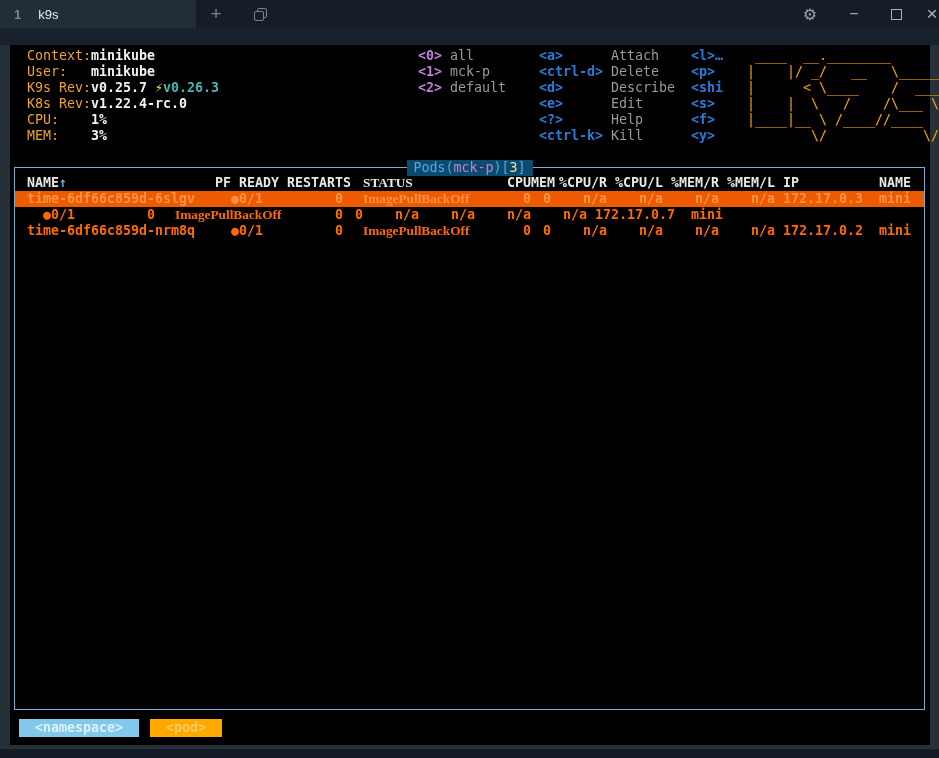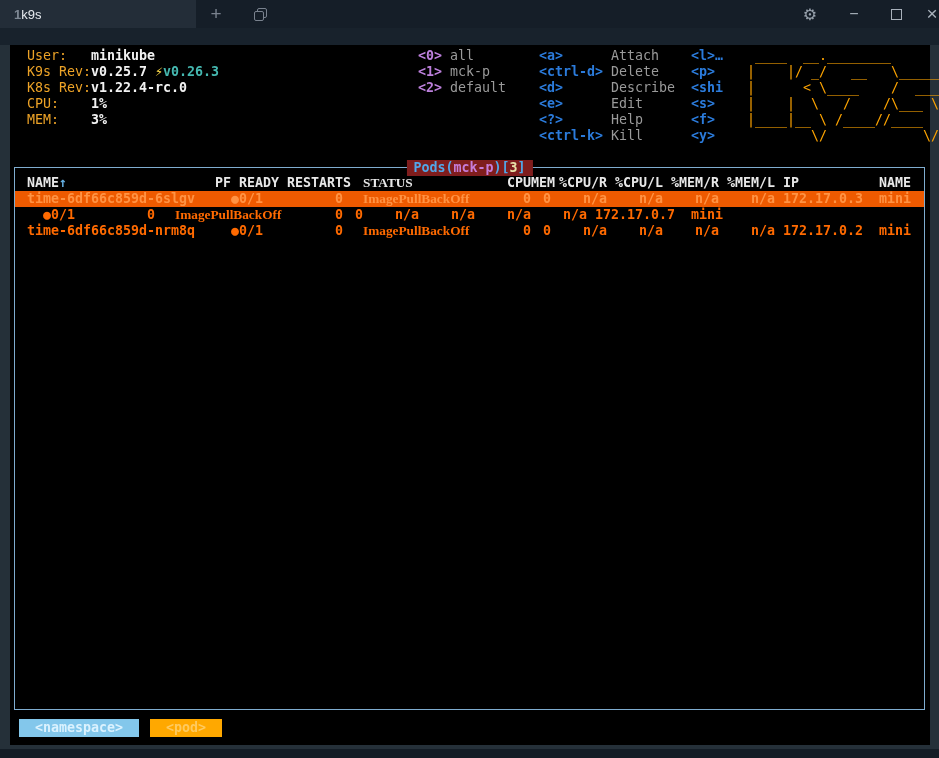--- a/index.html
+++ b/index.html
@@ -6,21 +6,21 @@
   body { margin:0; background:#253039; }
   .window { position:relative; width:939px; height:758px; background:#253039;
             font-family:"DejaVu Sans Mono", monospace; overflow:hidden; }
 
   
   .titlebar { position:absolute; top:0; left:0; width:939px; height:28px; background:#151e28;
               font-family:"Liberation Sans","DejaVu Sans",sans-serif; }
   .tab { position:absolute; left:0; top:0; width:196px; height:28px; background:#232d38;
          display:flex; align-items:center; }
   .tab-index { color:#7e8894; font-size:13px; margin-left:14px; font-weight:bold; }
-  .tab-title { color:#e6eaee; font-size:13px; }
+  .tab-title { color:#e6eaee; font-size:13px; margin-left:17px; }
   .btn-newtab { position:absolute; left:202px; top:0; width:28px; height:28px; border:none; background:none;
                 color:#79828e; font-size:19px; font-weight:300; display:flex; align-items:center; justify-content:center; padding:0;}
   .btn-dup { position:absolute; left:246px; top:0; width:28px; height:28px; border:none; background:none; padding:0; }
   .icon-copy { position:absolute; left:8px; top:8px; width:13px; height:13px; }
   .icon-copy i { position:absolute; display:block; }
   .icon-copy .back  { left:3px; top:0; width:8px; height:8px; border:1.4px solid #79828e; border-radius:2px; }
   .icon-copy .front { left:0; top:3px; width:8px; height:8px; border:1.4px solid #79828e; border-radius:2px; background:#151e28; }
   .controls { position:absolute; right:-8px; top:0; height:28px; display:flex; align-items:center; }
   .ctrl { height:28px; display:flex; align-items:center; justify-content:center; color:#a8b1bb;
           background:none; border:none; padding:0; }
@@ -53,22 +53,22 @@
   .actval { color:#9a9a9a; }
 
   .extrakeys { position:absolute; left:681px; top:3px; }
   .extrakey { color:#2b7bdb; font-weight:bold; }
 
   .logo { position:absolute; left:737px; top:3px; margin:0; color:#ffa500;
           font-family:inherit; font-size:13.3px; line-height:16px; white-space:pre; }
 
   
   .panel { position:absolute; left:4px; top:122px; width:909px; height:541px; border:1px solid #7fadd0; }
-  .panel-title { position:absolute; top:-8px; left:50%; transform:translateX(-50%); background:#7f1d1d;
-                 padding:0 7px; font-weight:bold; white-space:nowrap; }
+  .panel-title { position:absolute; top:-8px; left:50%; transform:translateX(-50%); background:#0c4a6e;
+                 padding:0 7px; font-weight:normal; white-space:nowrap; }
   .pt-blue  { color:#51a7e8; }
   .pt-ns    { color:#c77ddb; }
   .pt-count { color:#e8e2a8; }
 
   .grid { padding-top:7px; }
   .trow { display:flex; height:16px; line-height:16px; padding-left:12px; white-space:pre; font-weight:bold; }
   .hdr  { color:#e8e8e8; }
   .drow { color:#ff6a00; }
   .drow.selected { background:#ee5a00; color:#ff9343; }
   .sort { color:#64aee0; }
@@ -124,20 +124,21 @@
       <button class="ctrl ctrl-close">
         <span>×</span>
       </button>
     </div>
   </div>
   <div class="topstrip"></div>
 
   <div class="terminal">
 
     <div class="info">
+      <div class="hline"><span class="lbl">Context:</span><span class="val">minikube</span></div>
       <div class="hline"><span class="lbl">User:</span><span class="val">minikube</span></div>
       <div class="hline"><span class="lbl">K9s Rev:</span><span class="val">v0.25.7</span><span> </span><span class="bolt">⚡</span><span class="rev-new">v0.26.3</span></div>
       <div class="hline"><span class="lbl">K8s Rev:</span><span class="val">v1.22.4-rc.0</span></div>
       <div class="hline"><span class="lbl">CPU:</span><span class="val">1%</span></div>
       <div class="hline"><span class="lbl">MEM:</span><span class="val">3%</span></div>
     </div>
 
     <div class="nskeys">
       <div class="hline"><span class="nskey">&lt;0&gt;</span><span class="nsval">all</span></div>
       <div class="hline"><span class="nskey">&lt;1&gt;</span><span class="nsval">mck-p</span></div>

